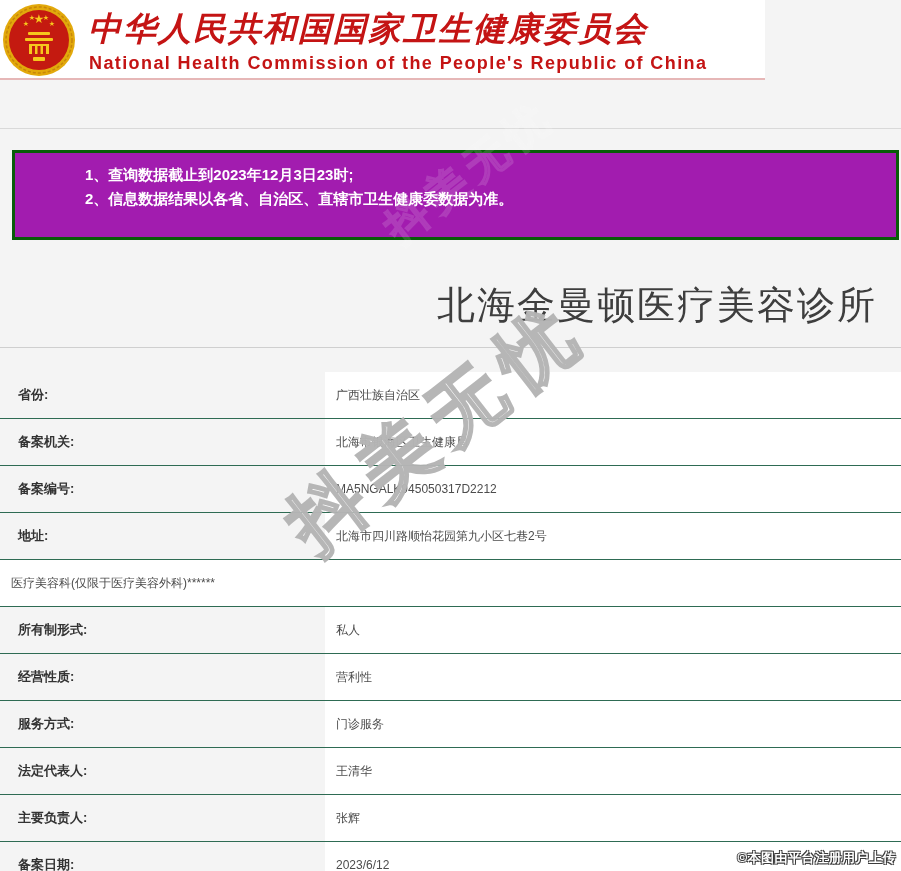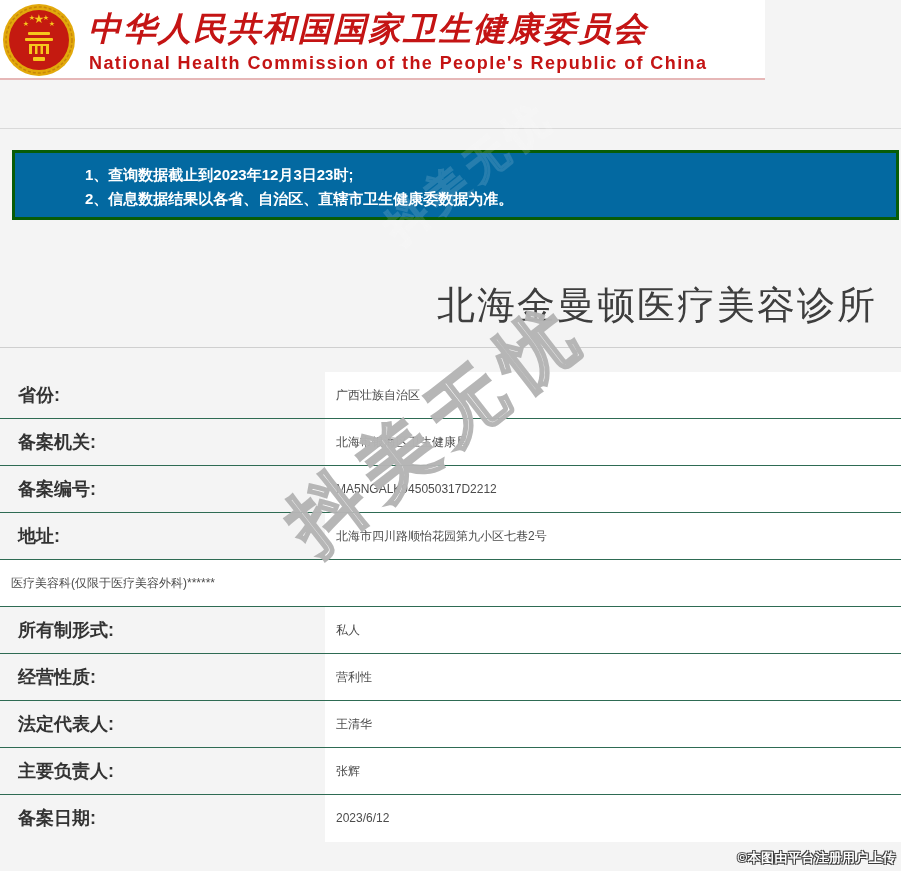--- a/index.html
+++ b/index.html
@@ -20,41 +20,41 @@
     font-size:33px; font-weight:bold; color:#c41414; letter-spacing:2px;font-style:italic;
   }
   .title-en {
     position:absolute; left:89px; top:53px; white-space:nowrap;
     font-size:18px; font-weight:bold; color:#c41414; letter-spacing:1.4px;
   }
   .top-divider { position:absolute; left:0; top:128px; width:901px; height:1px; background:#d9d9d9; }
 
   
   .notice {
-    position:absolute; left:12px; top:150px; width:887px; height:70px;
-    box-sizing:border-box; background:#0369a1; border:3px solid #085c08;
+    position:absolute; left:12px; top:150px; width:887px; height:90px;
+    box-sizing:border-box; background:#a21caf; border:3px solid #085c08;
     padding:10px 10px 16px 70px; color:#ffffff;
     font-size:15px; font-weight:600; line-height:23.5px;
   }
   .notice-line { white-space:nowrap; }
 
   
   .clinic-title {
     position:absolute; right:24px; top:283px; white-space:nowrap;
     font-size:38px; line-height:44px; color:#3e3e3e; letter-spacing:2px; font-weight:400;
   }
   .section-divider { position:absolute; left:0; top:347px; width:901px; height:1px; background:#cfcfcf; }
 
   
   .info-table { position:absolute; left:0; top:372px; width:901px; }
   .row { display:flex; height:47px; box-sizing:border-box; border-bottom:1px solid #2e6b53; }
   .row:last-child { border-bottom:none; }
   .cell-label {
     width:325px; box-sizing:border-box; padding-left:18px;
-    font-size:18px; font-weight:bold; color:#333333; line-height:46px; white-space:nowrap;
+    font-size:13px; font-weight:bold; color:#333333; line-height:46px; white-space:nowrap;
   }
   .cell-value {
     flex:1; background:#ffffff; padding-left:11px;
     font-size:12px; color:#4c4c4c; line-height:46px; white-space:nowrap; overflow:hidden;
   }
 
   
   .wm-main {
     position:absolute; left:438px; top:428px;
     transform:translate(-50%,-50%) rotate(-38deg);
@@ -142,20 +142,24 @@
     </div>
     <div class="row">
       <div class="cell-label">所有制形式:</div>
       <div class="cell-value">私人</div>
     </div>
     <div class="row">
       <div class="cell-label">经营性质:</div>
       <div class="cell-value">营利性</div>
     </div>
     <div class="row">
+      <div class="cell-label">服务方式:</div>
+      <div class="cell-value">门诊服务</div>
+    </div>
+    <div class="row">
       <div class="cell-label">法定代表人:</div>
       <div class="cell-value">王清华</div>
     </div>
     <div class="row">
       <div class="cell-label">主要负责人:</div>
       <div class="cell-value">张辉</div>
     </div>
     <div class="row">
       <div class="cell-label">备案日期:</div>
       <div class="cell-value">2023/6/12</div>

